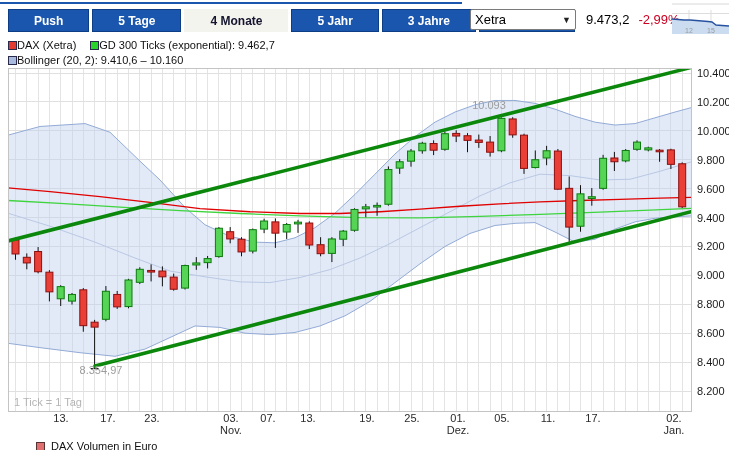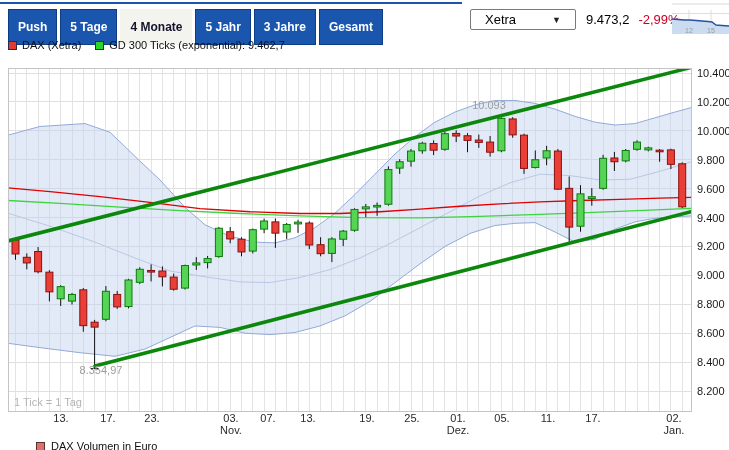--- a/index.html
+++ b/index.html
@@ -1,33 +1,33 @@
 <!DOCTYPE html>
 <html><head>
 <meta charset="utf-8">
 <style>
   html,body{margin:0;padding:0}
   body{width:729px;height:450px;position:relative;overflow:hidden;background:#fff;
        font-family:"Liberation Sans",sans-serif;-webkit-font-smoothing:antialiased}
   .topline{position:absolute;top:2px;left:0;width:462px;height:2px;background:#1a56ae}
   .toolbar{position:absolute;top:9px;left:8px;display:flex;gap:3px}
   .tfbtn{background:#1a56ae;color:#fff;border:1px solid #0d3d85;font-weight:bold;font-size:12px;
-         font-family:"Liberation Sans",sans-serif;height:36px;padding:0 9px;box-sizing:border-box;
+         font-family:"Liberation Sans",sans-serif;height:23px;padding:0 25px;box-sizing:border-box;
          display:flex;align-items:center;cursor:pointer;white-space:nowrap}
   .tfbtn.active{background:#f4f4ee;color:#14142e;border-color:#f4f4ee}
   .dropdown{position:absolute;left:470px;top:9px;width:106px;height:21px;box-sizing:border-box;
             border:1px solid #7a7a7a;border-radius:2px;background:#fff;font-size:13px;color:#000;
-            display:flex;align-items:center;justify-content:space-between;padding:0 14px;cursor:pointer}
+            display:flex;align-items:center;justify-content:space-between;padding:0 4px;cursor:pointer}
   .dd-arrow{font-size:9px;color:#222}
   .quote{position:absolute;left:586px;top:12px;font-size:13px;color:#000;white-space:nowrap}
   .chg{color:#cc0022;margin-left:9px}
   .spark{position:absolute;left:672px;top:3px}
   .legend{position:absolute;left:8px;top:39px;font-size:11px;color:#101010}
   .lrow{display:flex;gap:14px;margin-bottom:3px;align-items:center}
-  .litem{display:flex;align-items:center;gap:5px;white-space:nowrap}
+  .litem{display:flex;align-items:center;white-space:nowrap}
   .swatch{width:9px;height:9px;border:1px solid #2a2a4a;box-sizing:border-box;flex:0 0 auto}
   #plot{position:absolute;left:0;top:0}
   .footer{position:absolute;left:36px;top:440px;display:flex;gap:6px;align-items:center;
           font-size:11px;color:#101010}
   .footer .swatch{border-color:#553333}
 </style>
 </head>
 <body>
 
 <div class="topline"></div>
@@ -63,20 +63,26 @@
 
 <div class="legend" id="legend">
     <div class="lrow">
       <div class="litem">
         <span class="swatch" style="background: rgb(226, 59, 50);"></span>
         <span>DAX (Xetra)</span>
       </div>
       <div class="litem">
         <span class="swatch" style="background: rgb(42, 212, 42);"></span>
         <span>GD 300 Ticks (exponential): 9.462,7</span>
+      </div>
+    </div>
+    <div class="lrow">
+      <div class="litem">
+        <span class="swatch" style="background: rgb(169, 187, 223);"></span>
+        <span>Bollinger (20, 2): 9.410,6 – 10.160</span>
       </div>
     </div>
   </div>
 
 <svg id="plot" width="729" height="450">
     <defs>
       <clipPath id="plotclip">
         <rect x="8" y="68" width="683" height="343"></rect>
       </clipPath>
     </defs>

